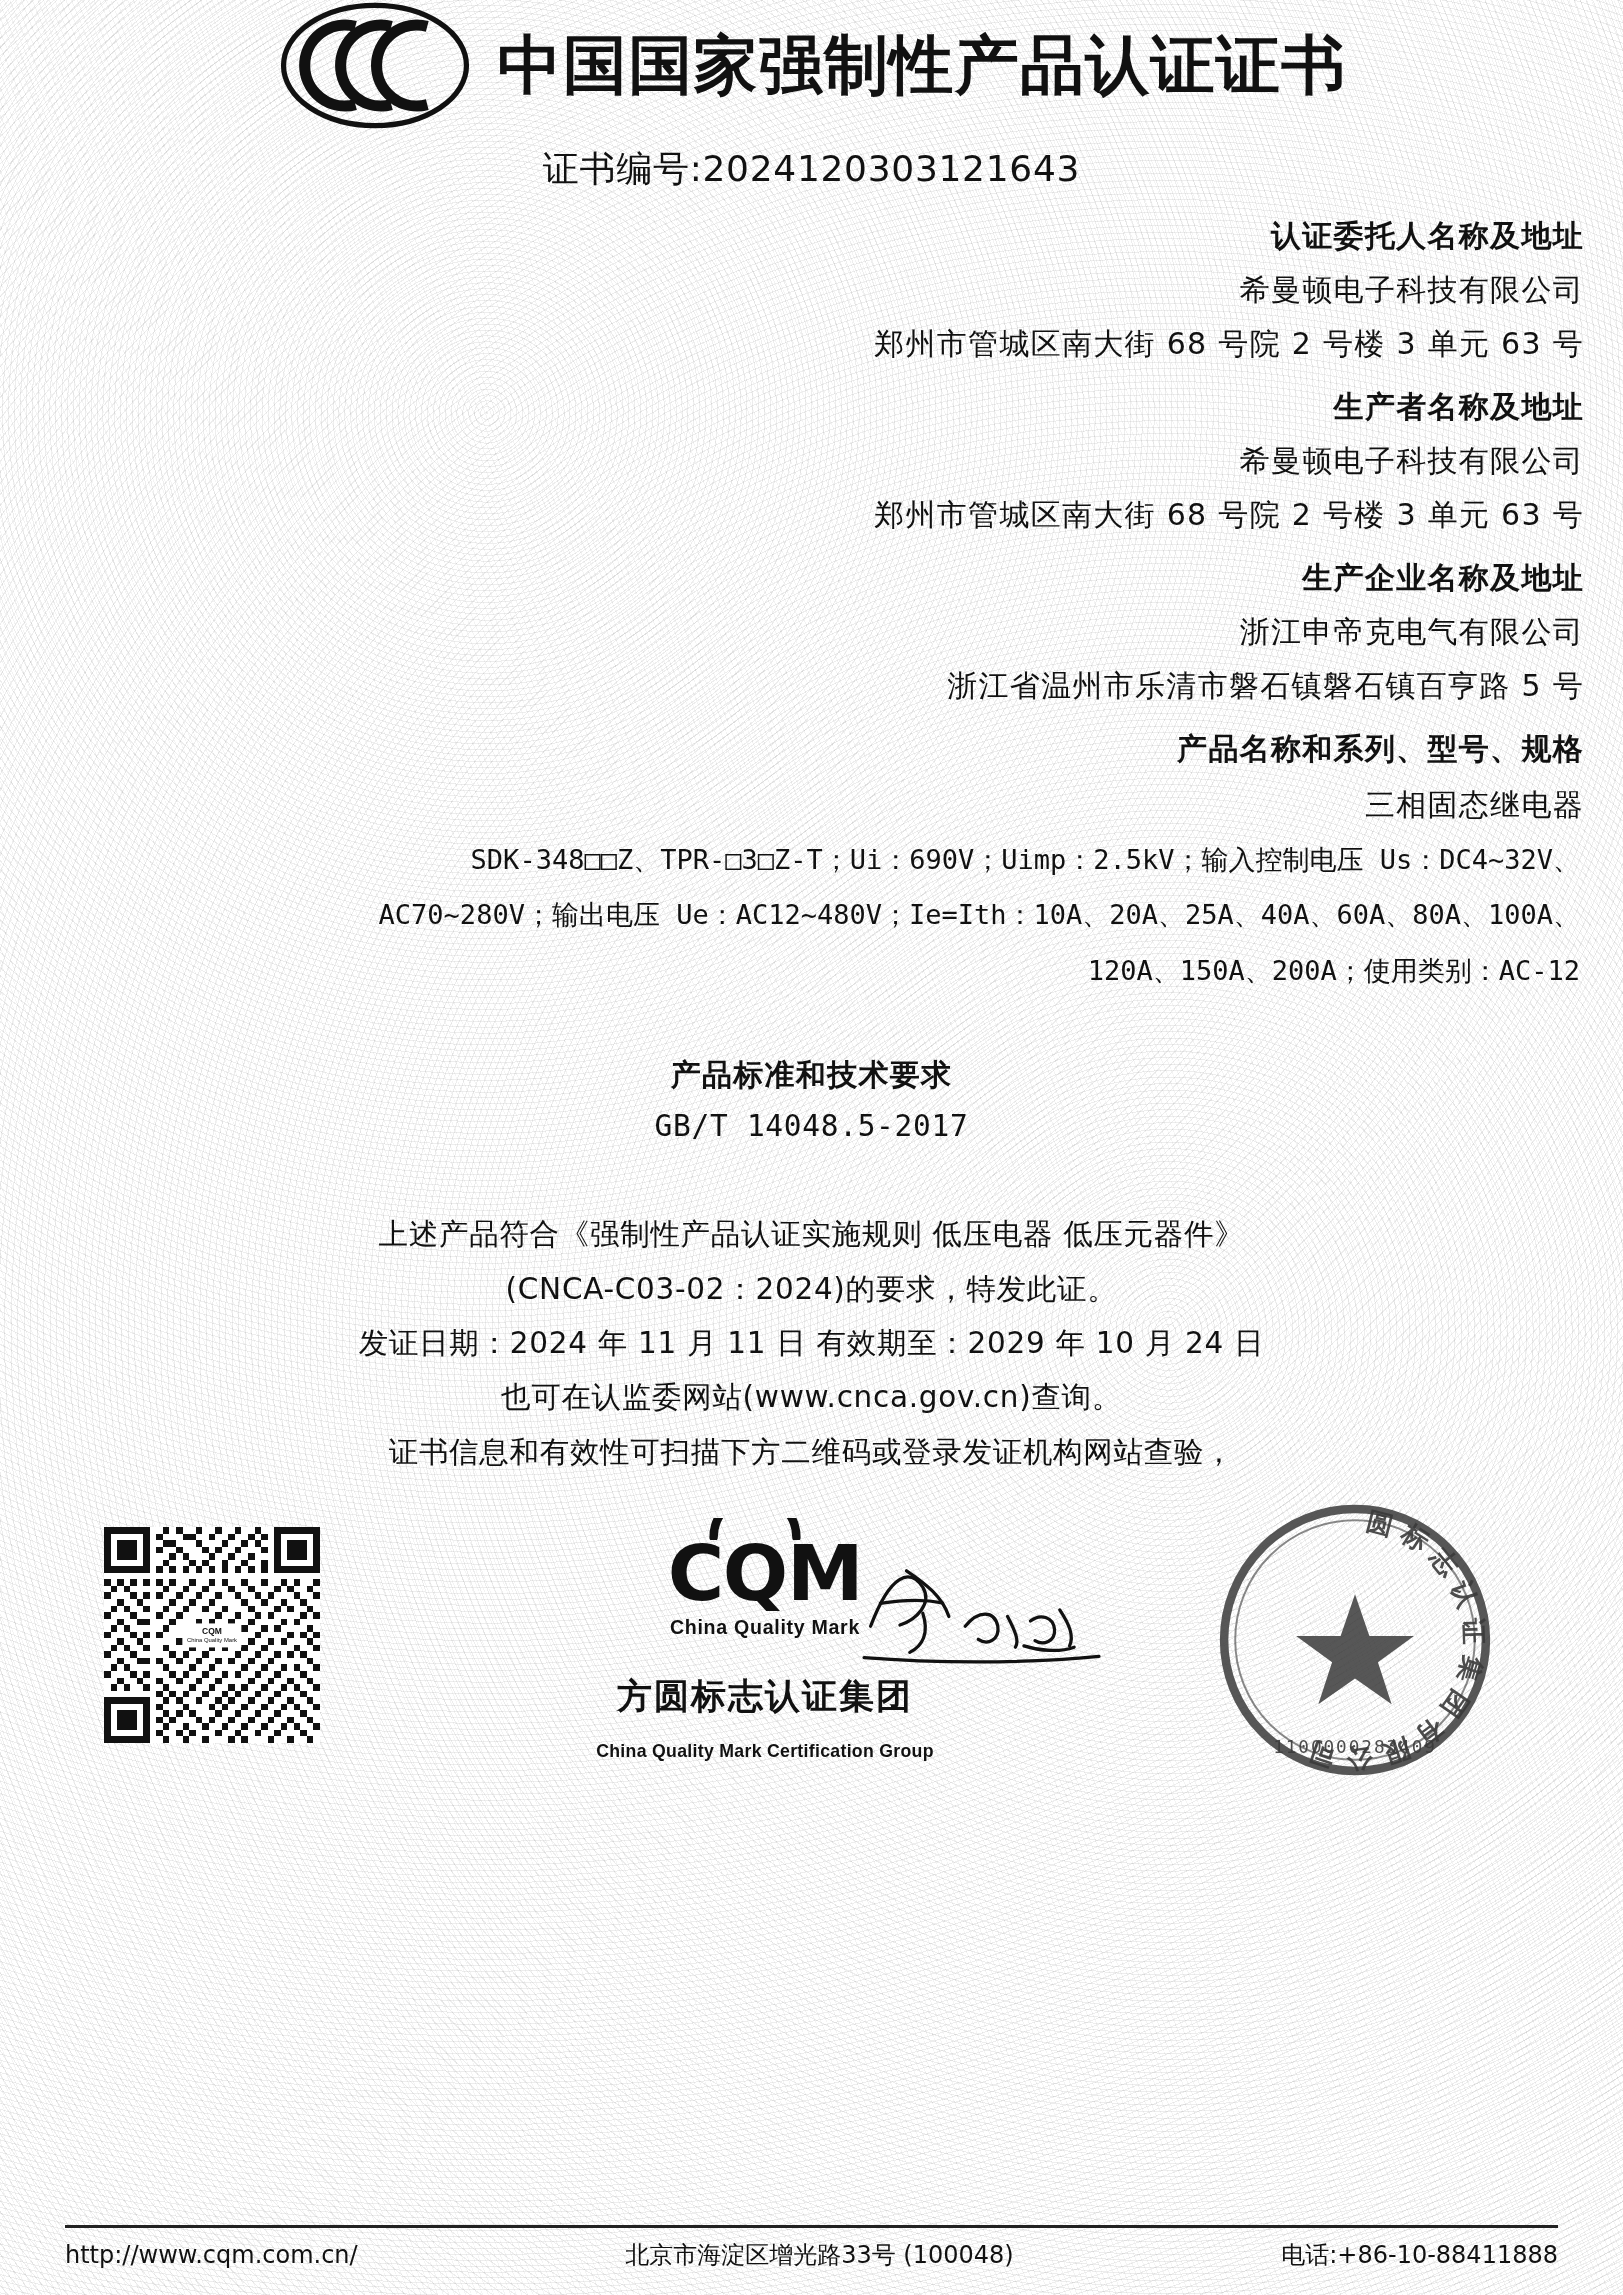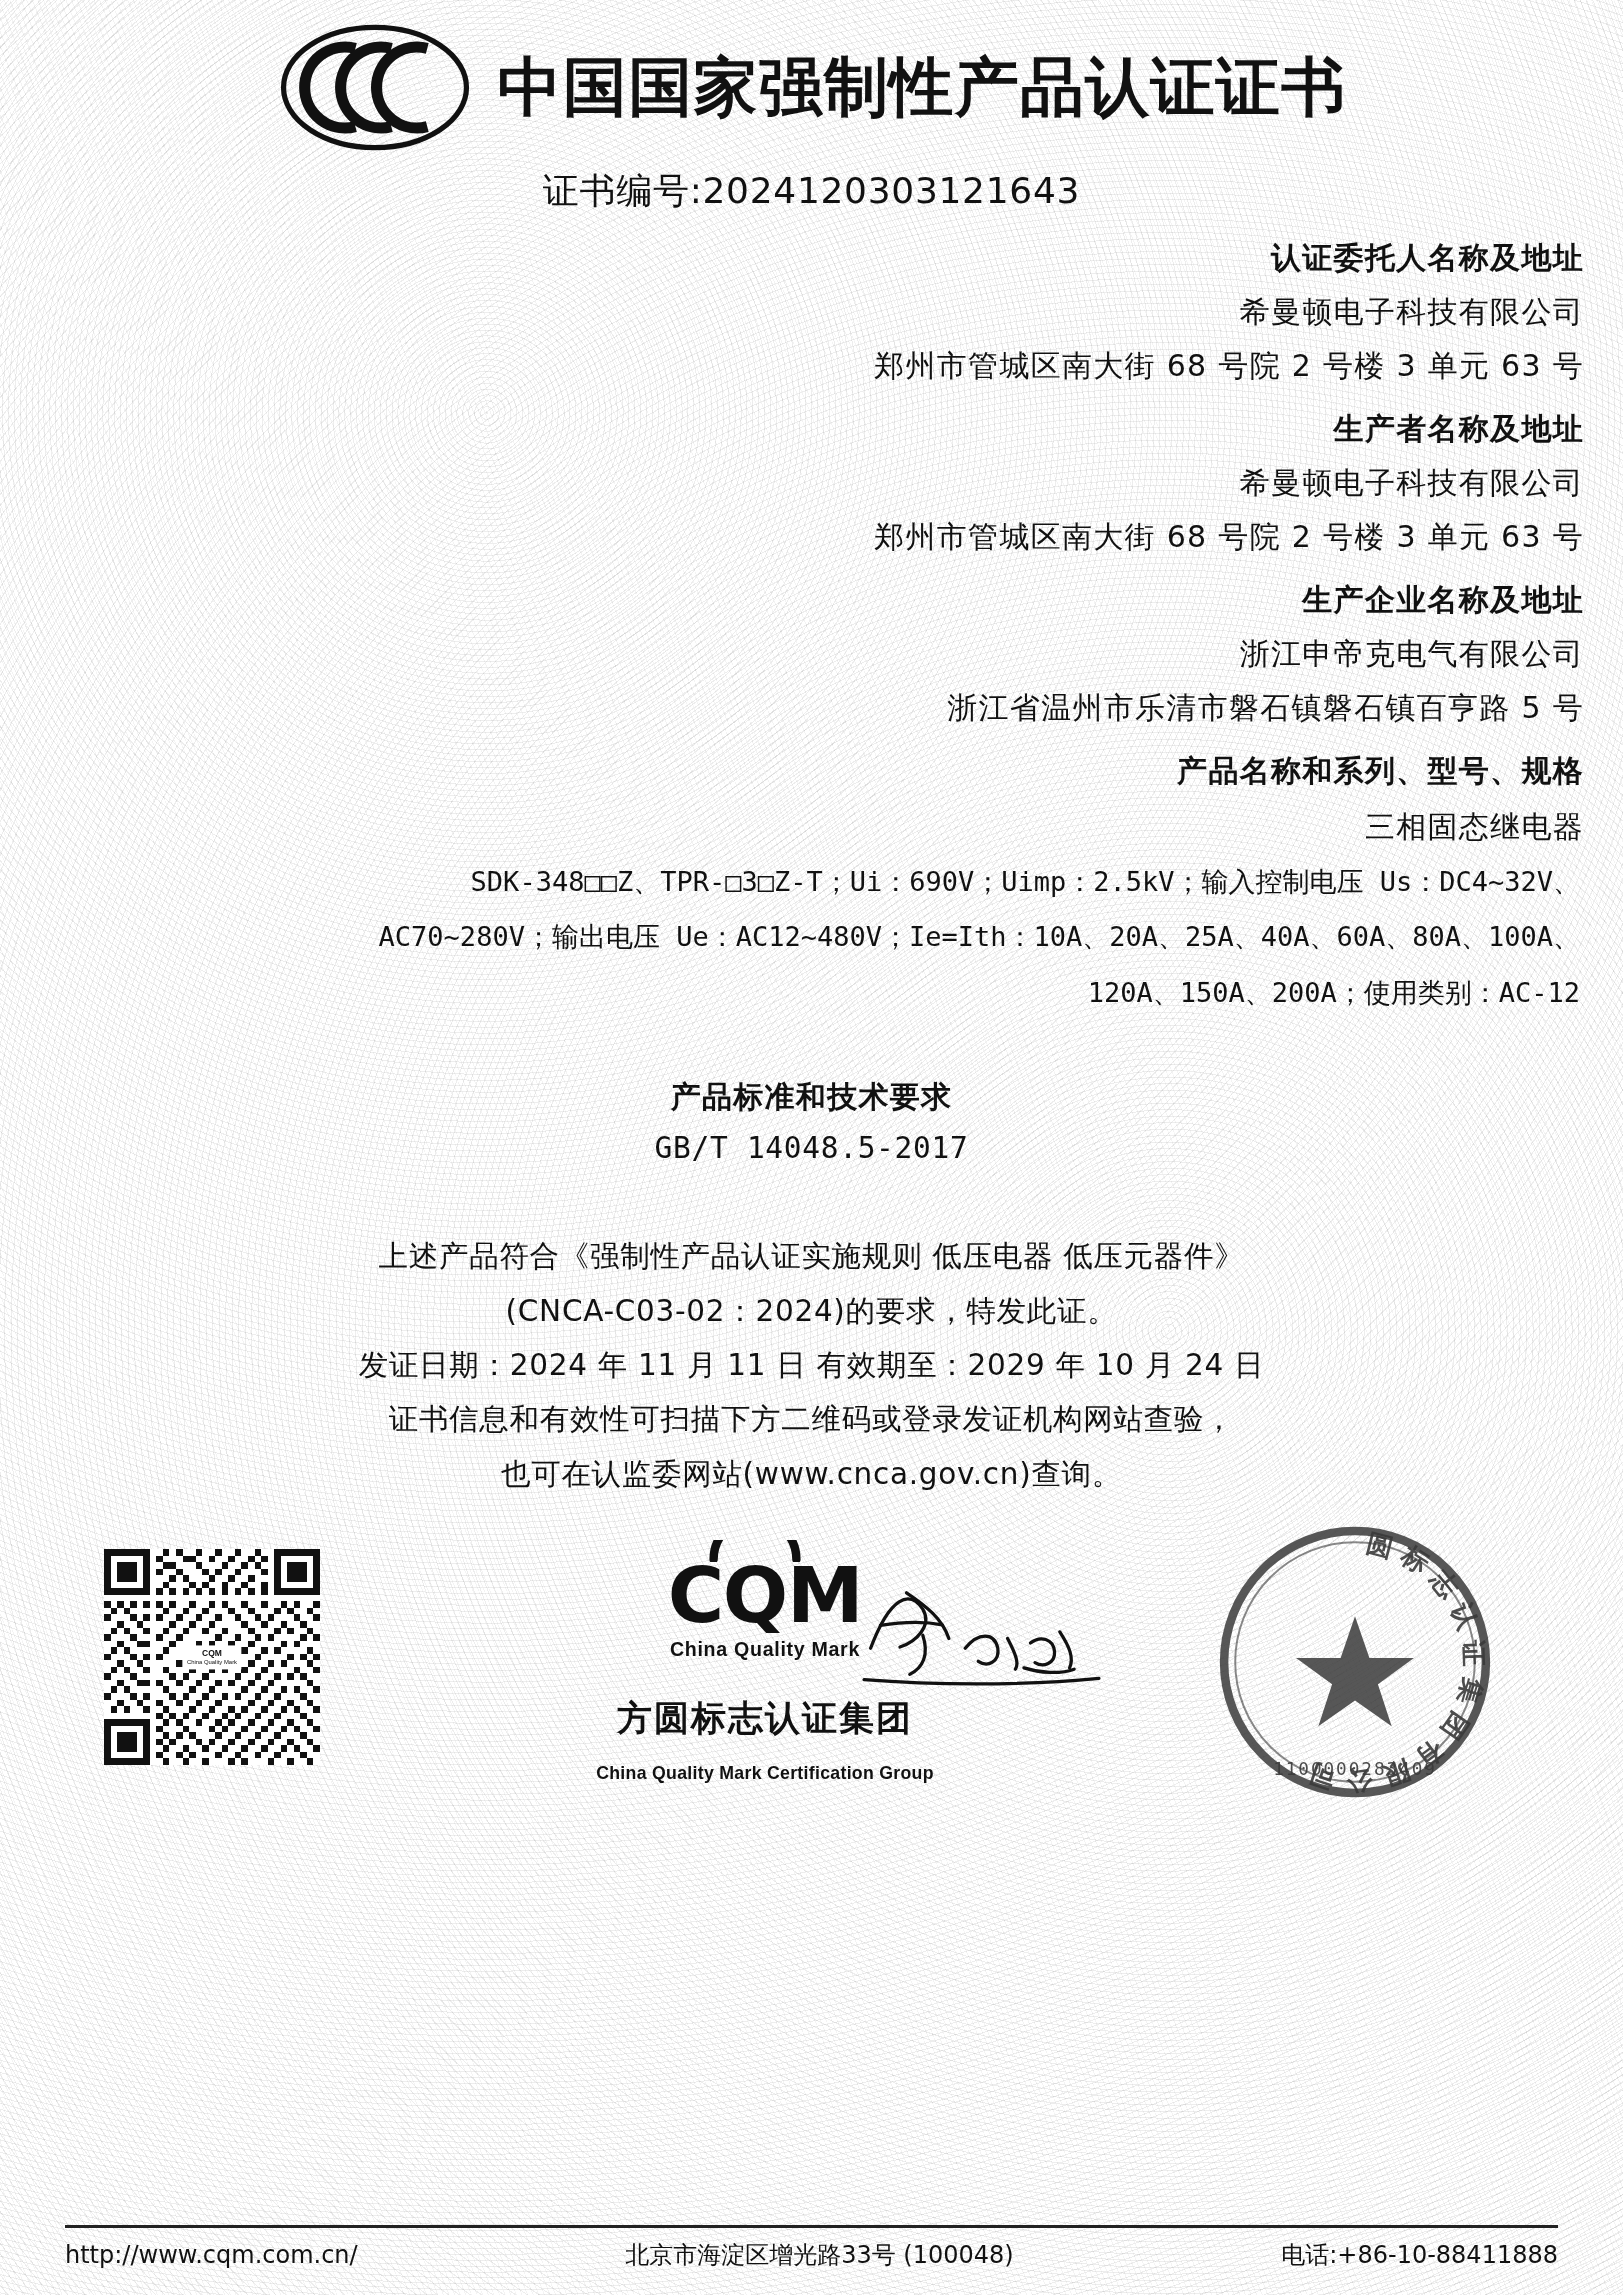--- a/index.html
+++ b/index.html
@@ -26,21 +26,20 @@
     position: relative;
     z-index: 2;
     padding: 0 39px;
   }
 
   
   .header {
     display: flex;
     align-items: center;
     justify-content: center;
-    padding-top: 22px;
     gap: 25px;
   }
   .ccc-logo {
     width: 196px;
     height: 131px;
     flex: none;
     position: relative;
   }
   .cert-title {
     font-family: "DejaVu Sans", sans-serif;
@@ -271,22 +270,22 @@
 
     <div class="std-block">
       <div class="sec-title">产品标准和技术要求</div>
       <div class="std-value">GB/T 14048.5-2017</div>
     </div>
 
     <div class="statement">
       <div class="l">上述产品符合《强制性产品认证实施规则  低压电器  低压元器件》</div>
       <div class="l">(CNCA-C03-02：2024)的要求，特发此证。</div>
       <div class="l">发证日期：2024 年 11 月 11 日  有效期至：2029 年 10 月 24 日</div>
+      <div class="l">也可在认监委网站(www.cnca.gov.cn)查询。</div>
       <div class="l">证书信息和有效性可扫描下方二维码或登录发证机构网站查验，</div>
-      <div class="l">也可在认监委网站(www.cnca.gov.cn)查询。</div>
     </div>
 
     <div class="marks">
 
       <div class="qr">
         <svg viewBox="0 0 33 33" width="216" height="216" shape-rendering="crispEdges" aria-hidden="true">
           <rect width="33" height="33" fill="#fff"></rect>
           <g fill="#111">
 
             <path d="M0 0h7v7h-7z"></path>

